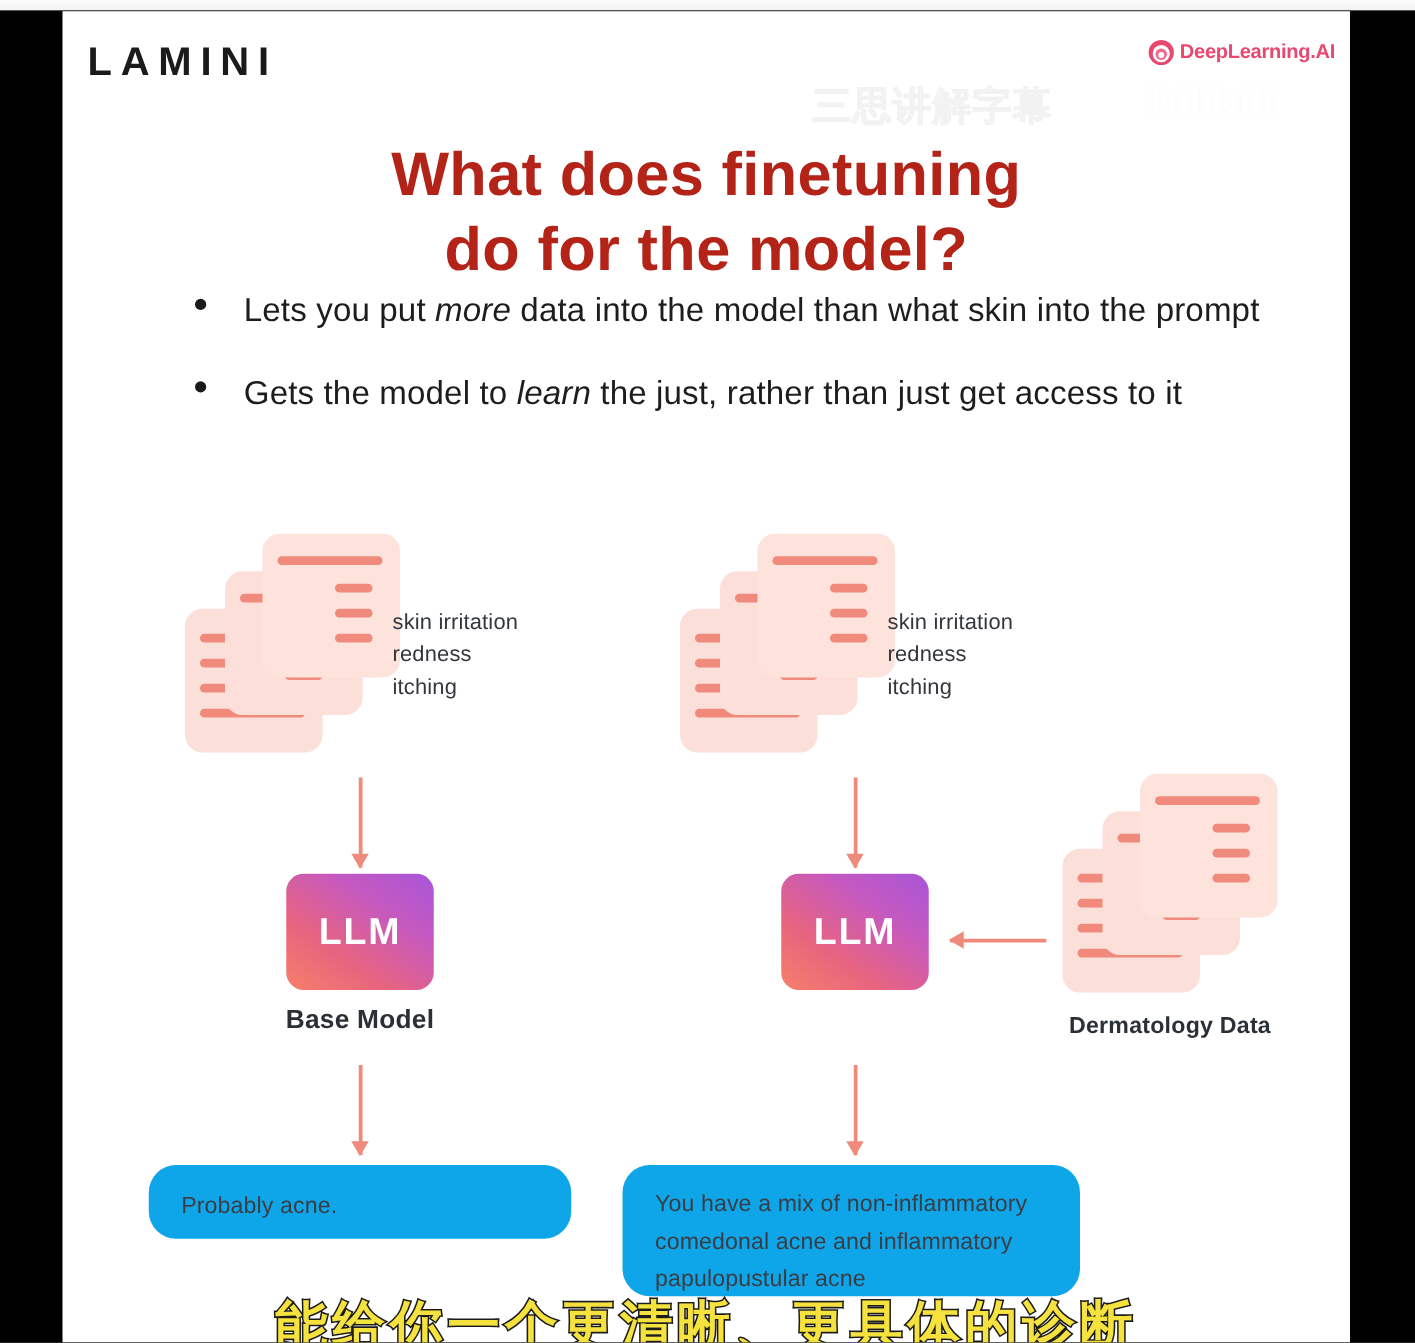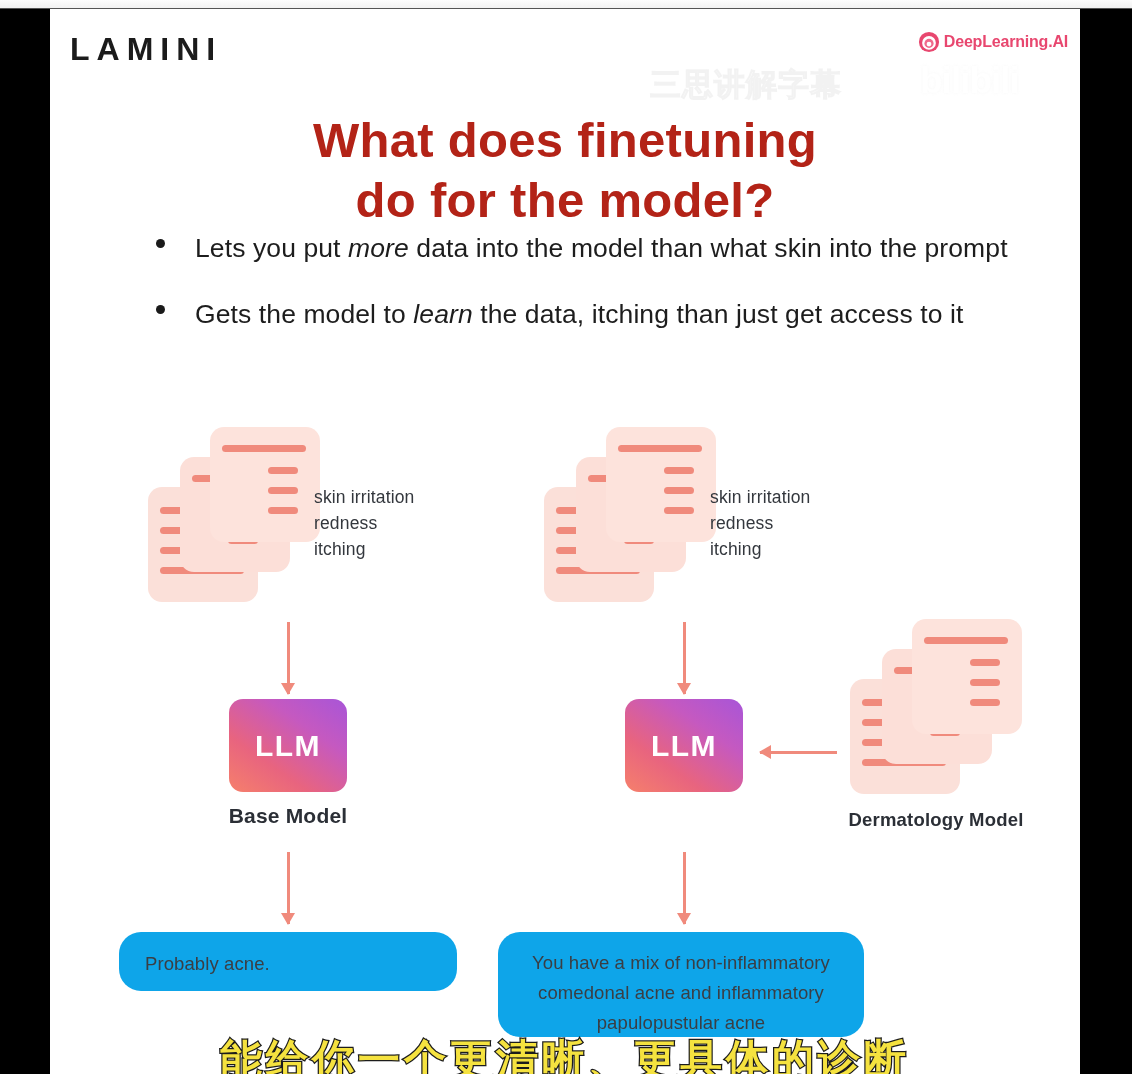--- a/index.html
+++ b/index.html
@@ -173,21 +173,21 @@
       <div>do for the model?</div>
     </div>
 
     <div class="bullets">
       <div class="bullet">
         <span class="dot"></span>
         <div class="txt"><span>Lets you put </span><em>more</em><span> data into the model than what skin into the prompt</span></div>
       </div>
       <div class="bullet">
         <span class="dot"></span>
-        <div class="txt"><span>Gets the model to </span><em>learn</em><span> the data, itching than just get access to it</span></div>
+        <div class="txt"><span>Gets the model to </span><em>learn</em><span> the just, rather than just get access to it</span></div>
       </div>
     </div>
 
     <div class="diagram">
 
       <div class="stack" style="left:98px; top:0;">
         <div class="card c1">
           <div class="line" style="left:12px; top:20px; width:84px;"></div>
           <div class="line" style="left:12px; top:40px; width:84px;"></div>
           <div class="line" style="left:12px; top:60px; width:84px;"></div>
@@ -256,21 +256,21 @@
           <div class="head"></div>
       </div>
 
       <div class="llm" style="left:575px; top:272px;">LLM</div>
 
       <div class="arrow-v" style="left:627px; top:425px; height:72px;">
         <div class="shaft"></div>
           <div class="head"></div>
       </div>
 
-      <div class="bubble" style="left:448px; top:505px; width:366px; height:105px; padding:16px 26px;text-align:center;">
+      <div class="bubble" style="left:448px; top:505px; width:366px; height:105px; padding:16px 26px;">
         <div class="btxt">You have a mix of non-inflammatory comedonal acne and inflammatory papulopustular acne</div>
       </div>
 
       <div class="arrow-h" style="left:710px; top:318px; width:77px;">
         <div class="shaft"></div>
           <div class="head"></div>
       </div>
 
       <div class="stack" style="left:800px; top:192px;">
         <div class="card c1">
@@ -285,20 +285,20 @@
           <div class="line" style="left:48px; top:60px; width:30px;"></div>
           <div class="line" style="left:48px; top:80px; width:30px;"></div>
         </div>
         <div class="card c3">
           <div class="line" style="left:12px; top:18px; width:84px;"></div>
           <div class="line" style="left:58px; top:40px; width:30px;"></div>
           <div class="line" style="left:58px; top:60px; width:30px;"></div>
           <div class="line" style="left:58px; top:80px; width:30px;"></div>
         </div>
       </div>
-      <div class="model-label" style="left:756px; top:382px; width:260px; font-size:18.5px; font-weight:700;">Dermatology Model</div>
+      <div class="model-label" style="left:756px; top:382px; width:260px; font-size:18.5px; font-weight:700;">Dermatology Data</div>
 
     </div>
 
     <div class="subtitle">能给你一个更清晰、更具体的诊断</div>
 
   </div>
 </div>
 
 </body></html>

